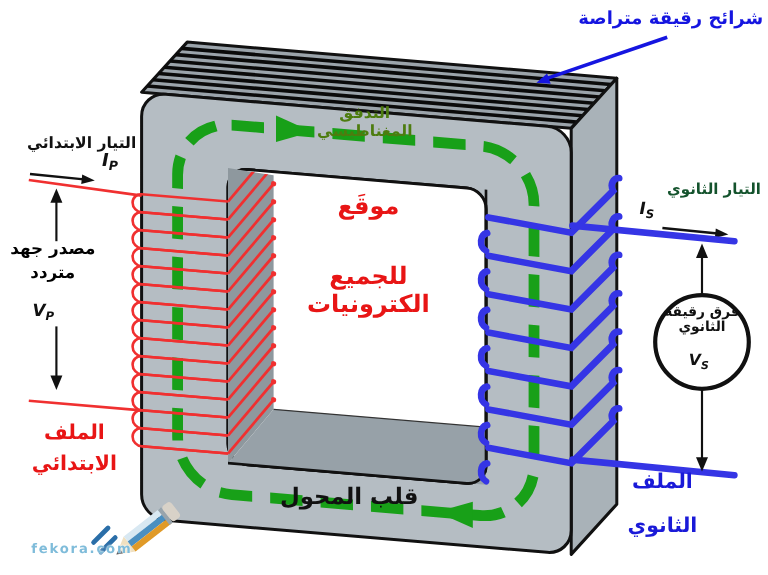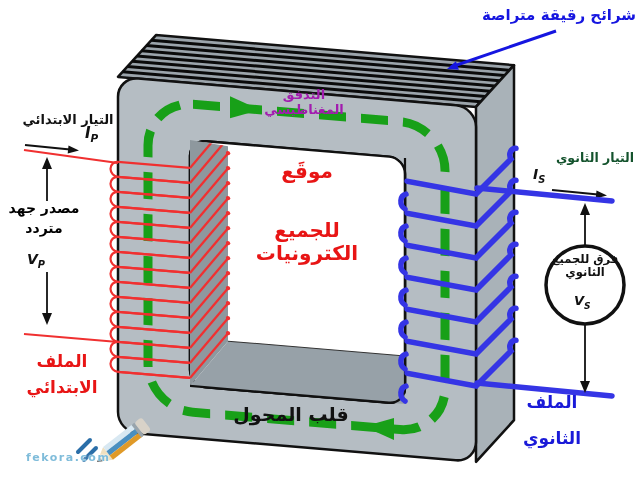--- a/index.html
+++ b/index.html
@@ -10,21 +10,21 @@
   .stage svg{position:absolute;left:0;top:0;}
   .lbl{
     position:absolute;font-weight:bold;direction:rtl;text-align:center;
     line-height:1.15;white-space:nowrap;
   }
   .lbl div{margin:0;}
   .sym{position:absolute;font-style:italic;font-weight:bold;color:#111;}
   .sym sub{font-size:70%;font-style:italic;}
   .blue{color:#1515e0;}
   .redtxt{color:#e81515;}
-  .greentxt{color:#a21caf;}
+  .greentxt{color:#4d7c0f;}
   .bluetxt{color:#1a1ad8;}
   .wm{color:#7fbcda;text-shadow:0 0 2px #ffffff,0 0 1px #ffffff;}
 </style>
 </head>
 <body>
 
 <div class="stage">
 
 <svg width="640" height="479" viewBox="0 0 640 479">
   <defs>
@@ -228,21 +228,21 @@
 
 <div class="lbl" style="left:228px;top:404px;width:126px;font-size:19px;color:#111;">قلب المحول</div>
 
 <div class="lbl" style="left:552px;top:151px;width:86px;font-size:12.5px;color:#14532d;">التيار الثانوي</div>
 
 <div class="sym" style="left:533px;top:166px;font-size:14px;">
   <span>I</span><sub>S</sub>
 </div>
 
 <div class="lbl" style="left:545px;top:253px;width:80px;font-size:11.5px;color:#111;">
-  <div>فرق للجميع</div>
+  <div>فرق رقيقة</div>
   <div>الثانوي</div>
 </div>
 
 <div class="sym" style="left:574px;top:293px;font-size:13px;">
   <span>V</span><sub>S</sub>
 </div>
 
 <div class="lbl bluetxt" style="left:508px;top:393px;width:88px;font-size:17px;">
   <div style="margin-bottom:16px;">الملف</div>
   <div>الثانوي</div>

